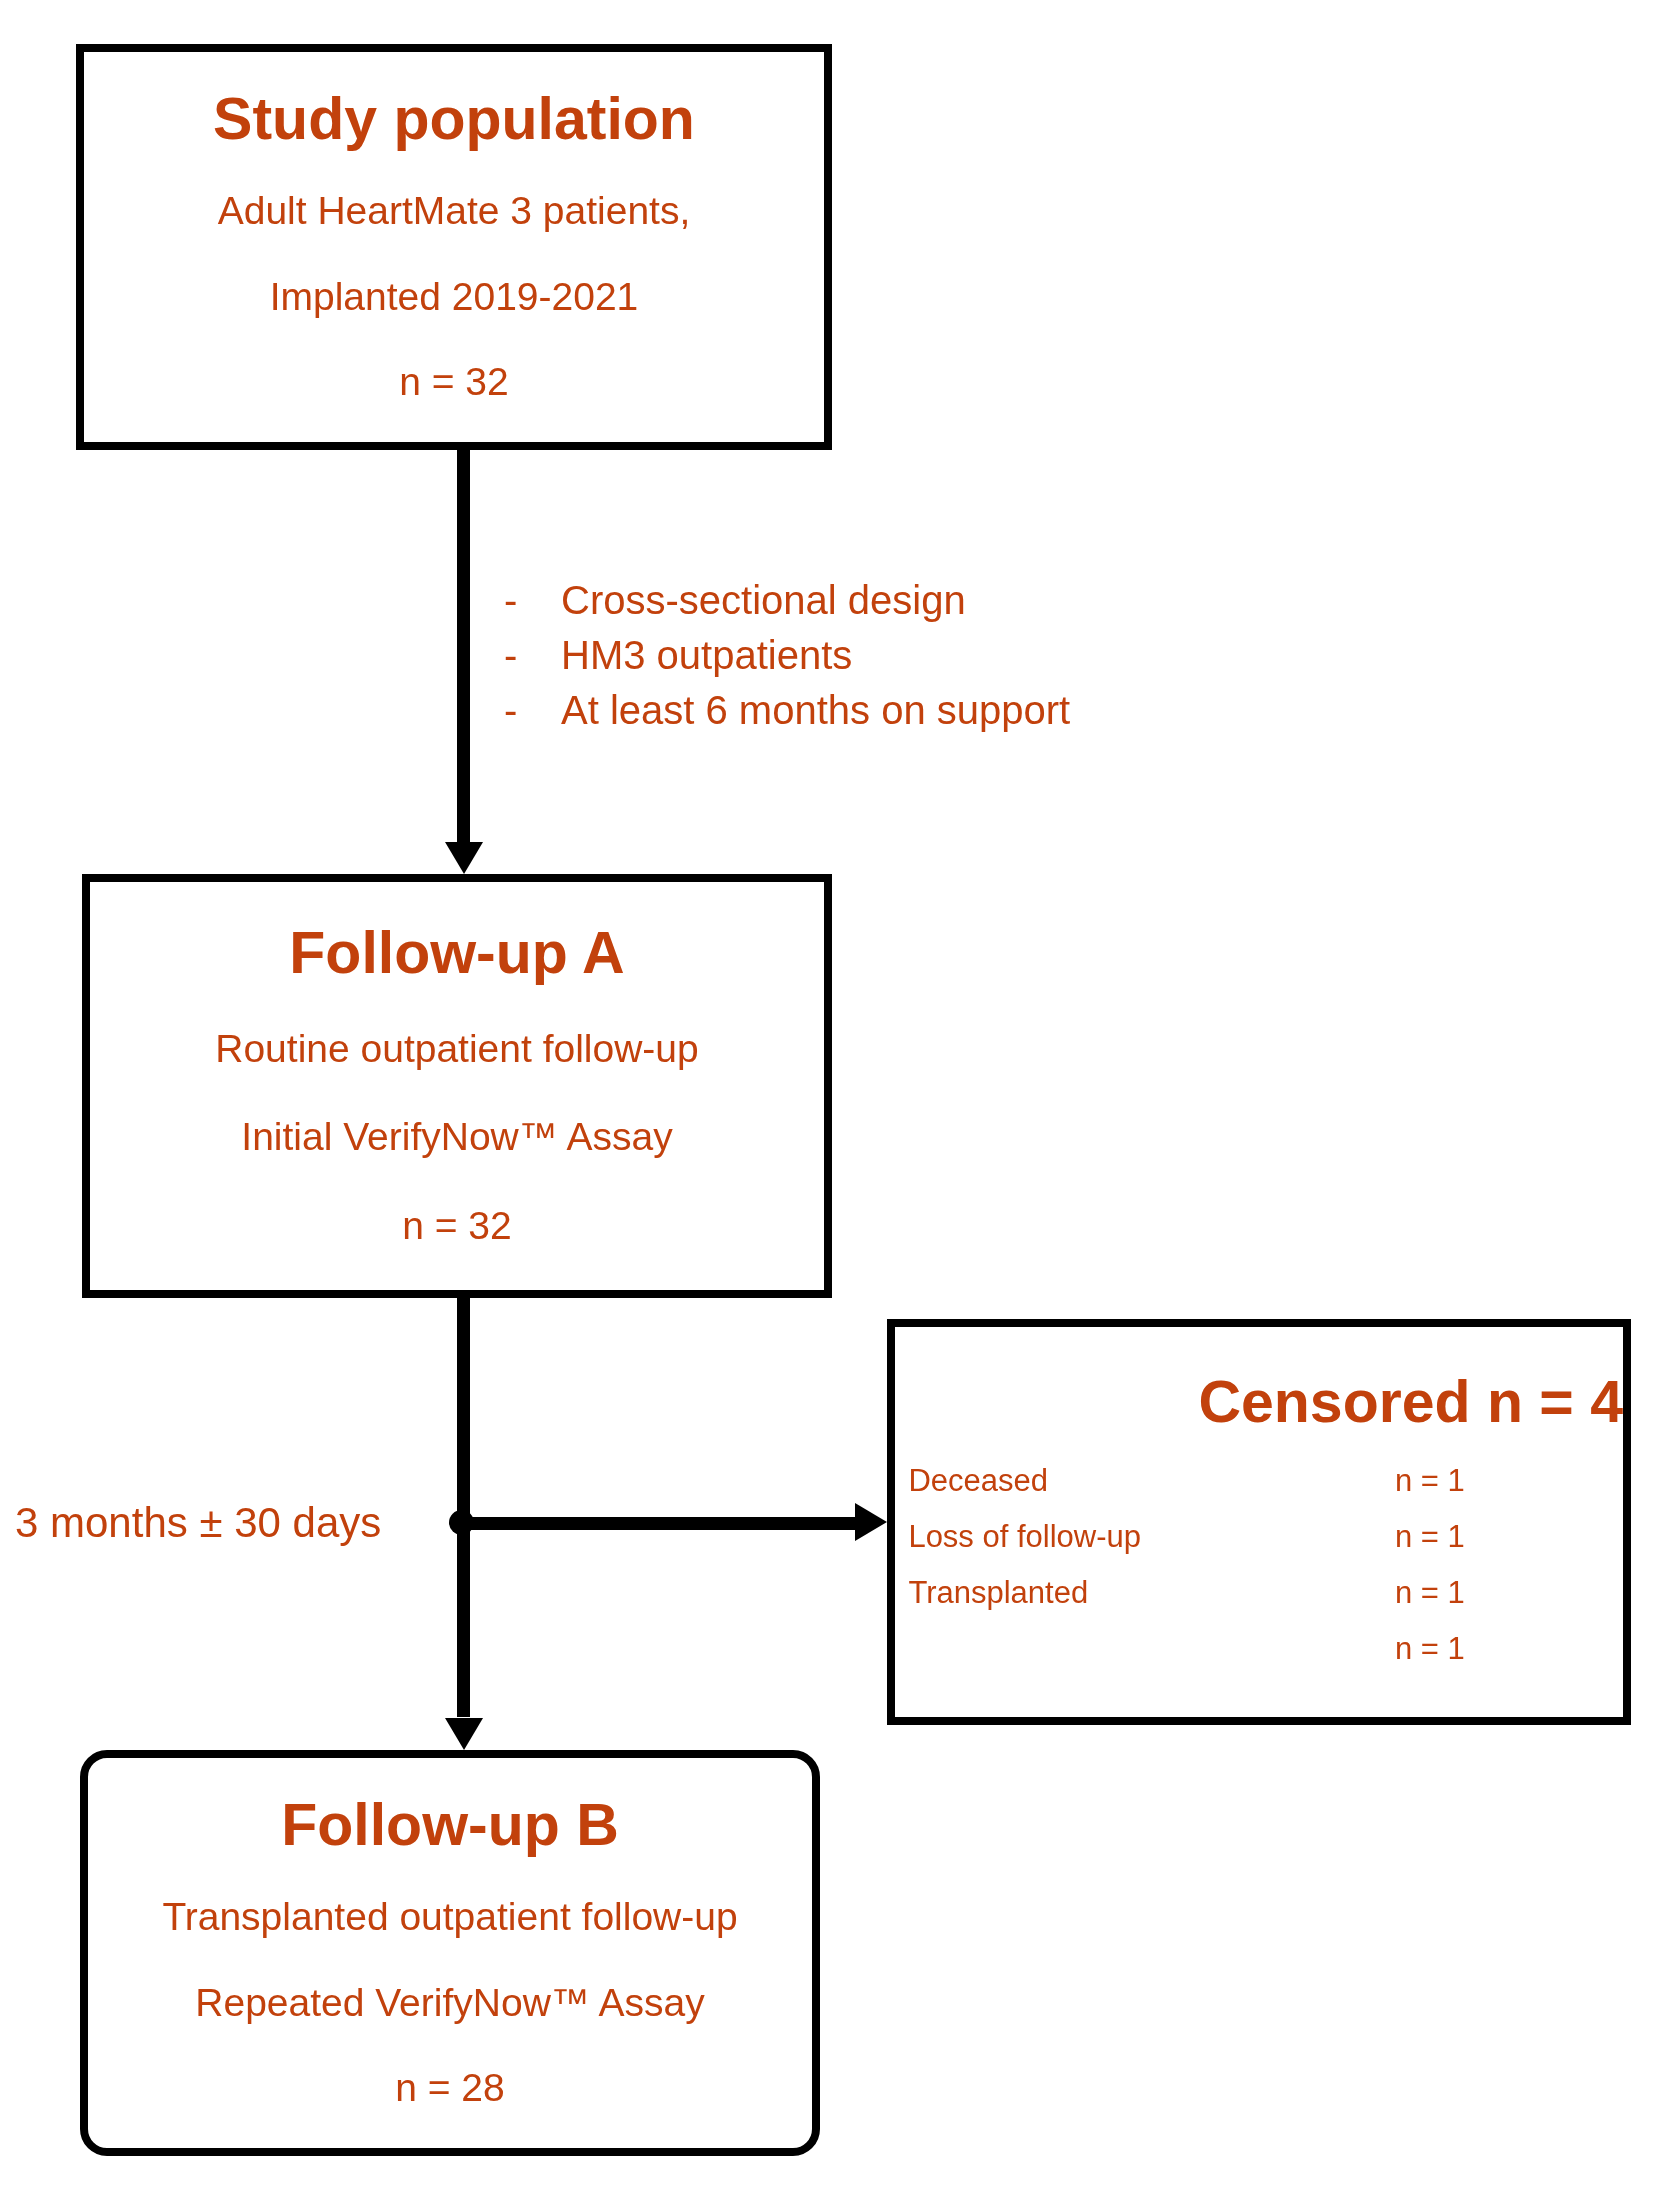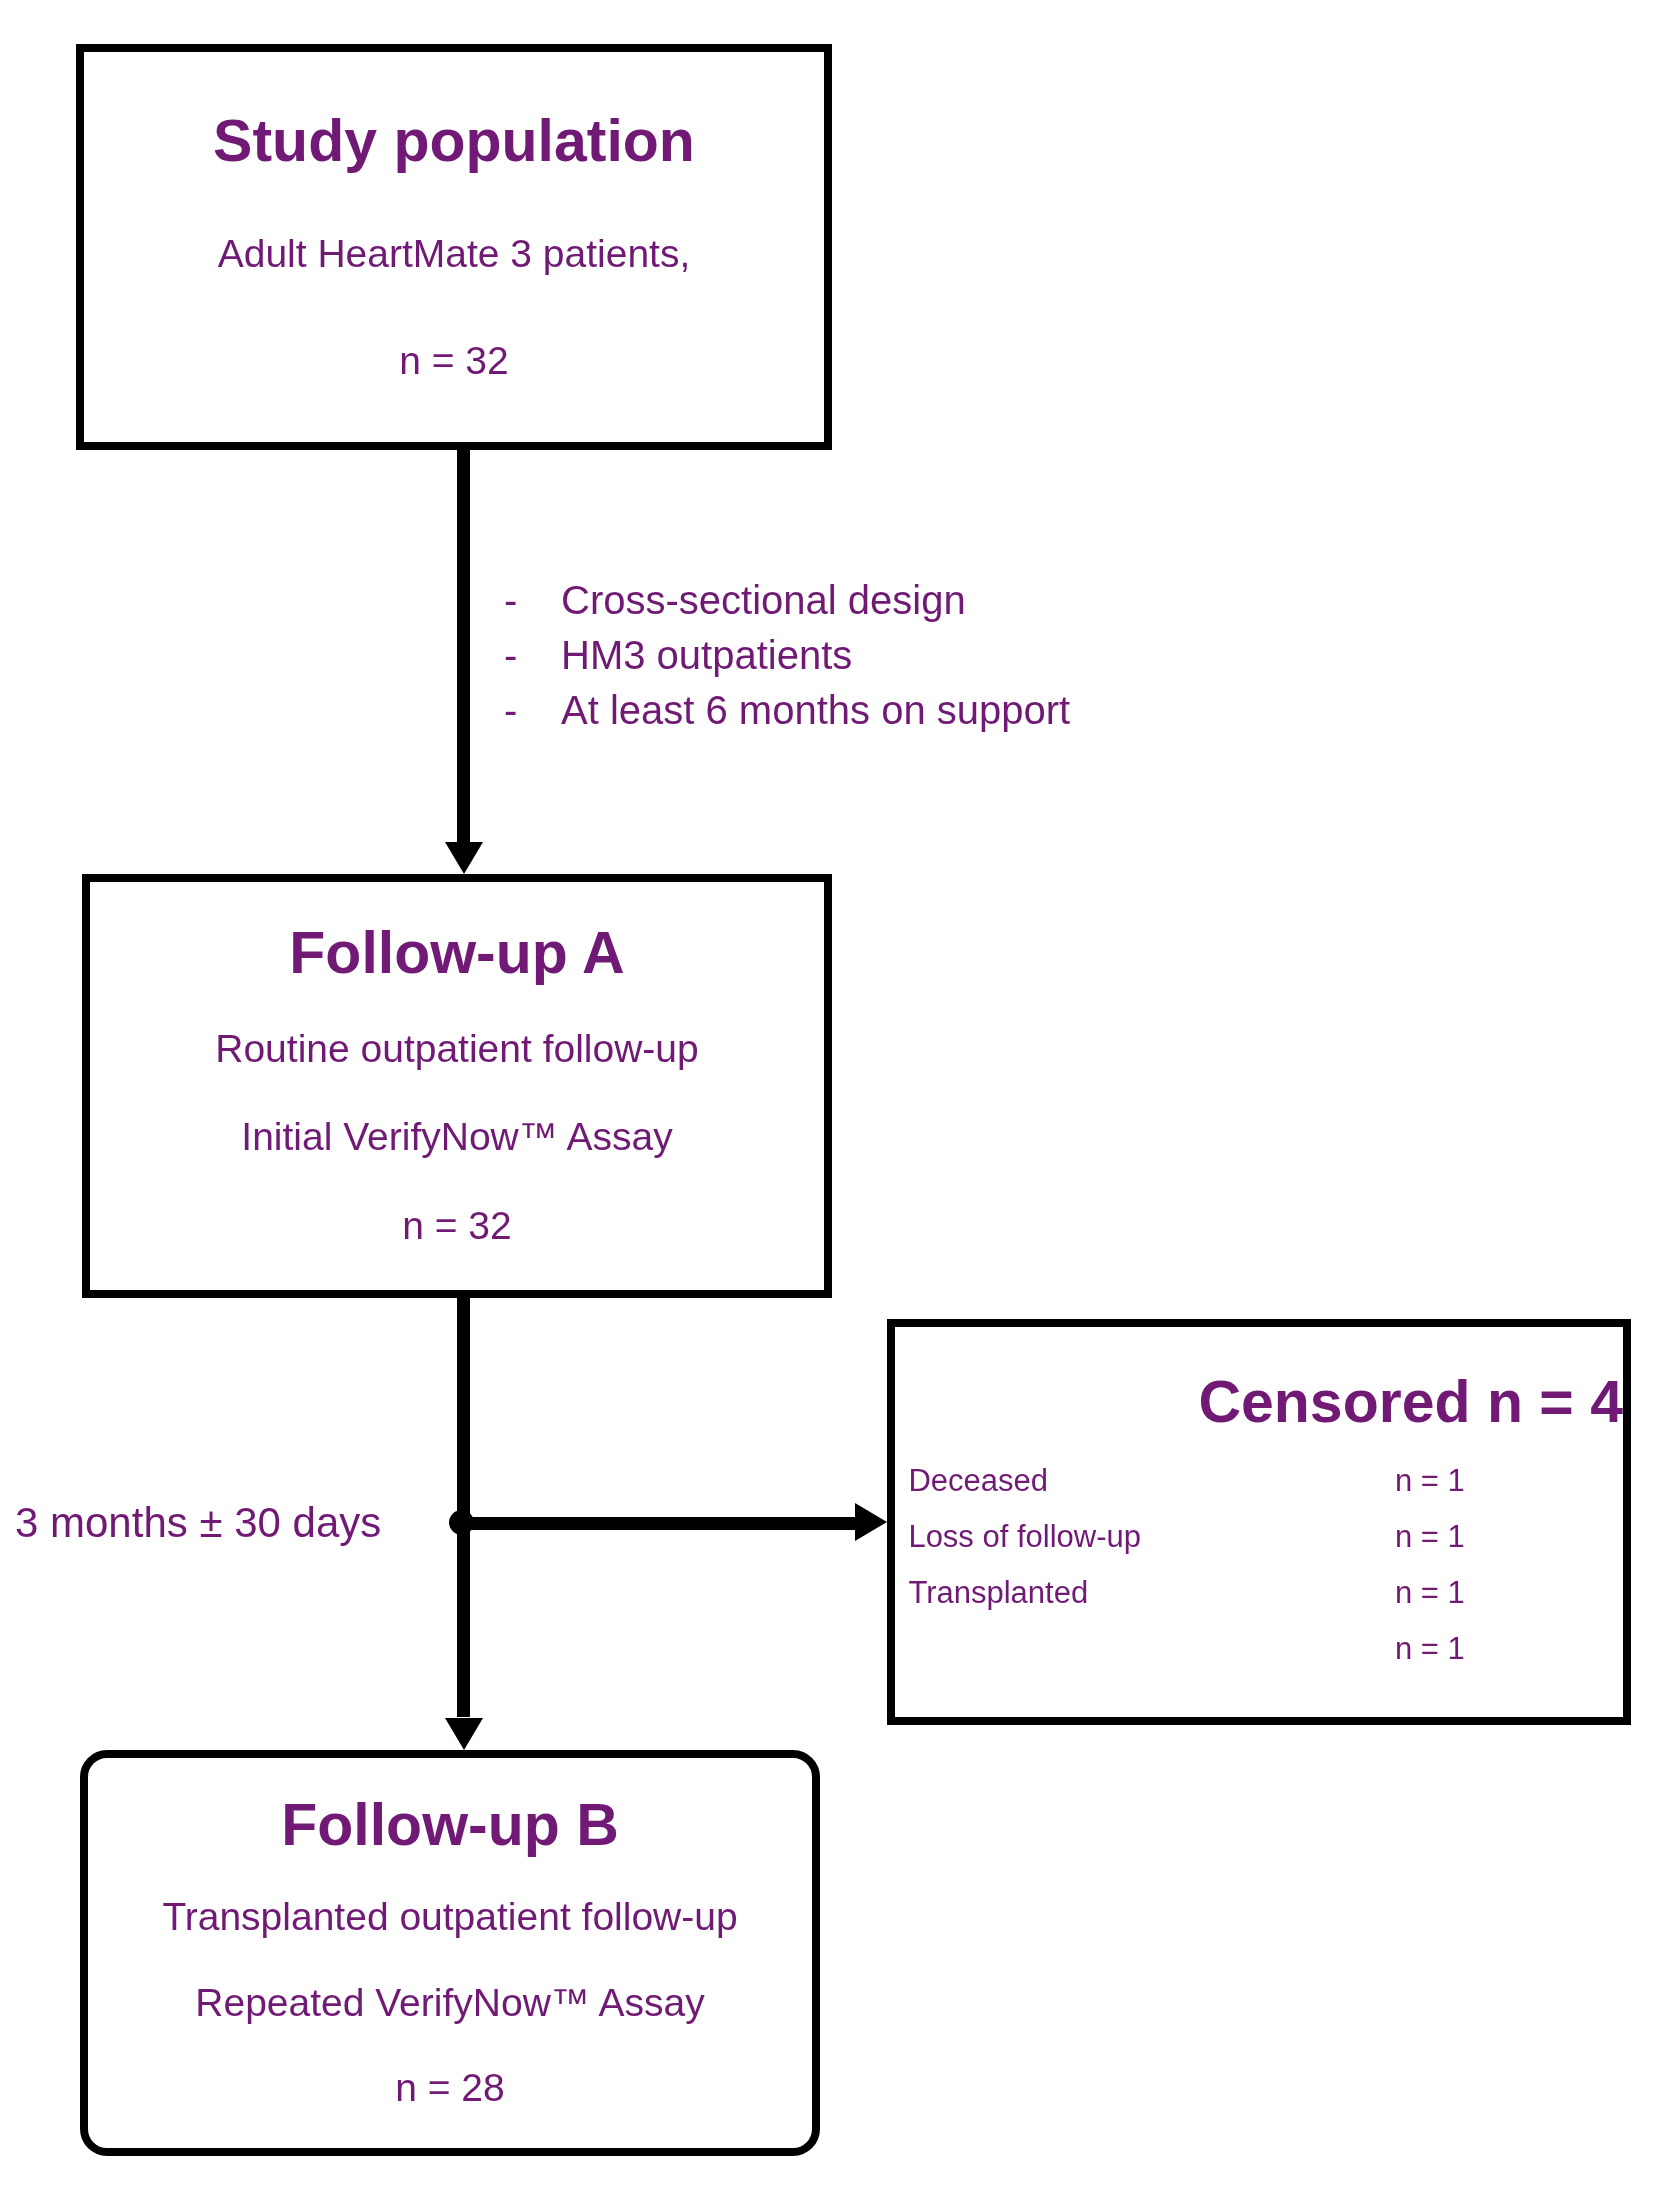--- a/index.html
+++ b/index.html
@@ -2,21 +2,21 @@
 <html style="font-size:13.4px"><head>
 <meta charset="utf-8">
 <style>
   html, body { margin: 0; padding: 0; background: #ffffff; }
   #canvas {
     position: relative;
     width: 1675px;
     height: 2194px;
     background: #ffffff;
     font-family: "Liberation Sans", sans-serif;
-    color: #701a75;
+    color: #c2410c;
     overflow: hidden;
   }
   .box {
     position: absolute;
     box-sizing: border-box;
     border: 8.4px solid #000000;
     background: #ffffff;
     display: flex;
     flex-direction: column;
     justify-content: space-evenly;
@@ -102,20 +102,21 @@
   }
 </style>
 </head>
 <body>
 
 <div id="canvas">
 
   <div class="box" id="box-study" style="left:76px; top:44px; width:756px; height:406px;">
     <div class="box-title">Study population</div>
     <div class="box-line">Adult HeartMate 3 patients,</div>
+    <div class="box-line">Implanted 2019-2021</div>
     <div class="box-line">n = 32</div>
   </div>
 
   <div class="vline" style="left:457px; top:445px; height:402px;"></div>
   <div class="arrow-down" style="left:445px; top:842px;"></div>
 
   <div class="criteria">
     <div class="criteria-item">
       <span class="criteria-dash">-</span>
       <span>Cross-sectional design</span>

